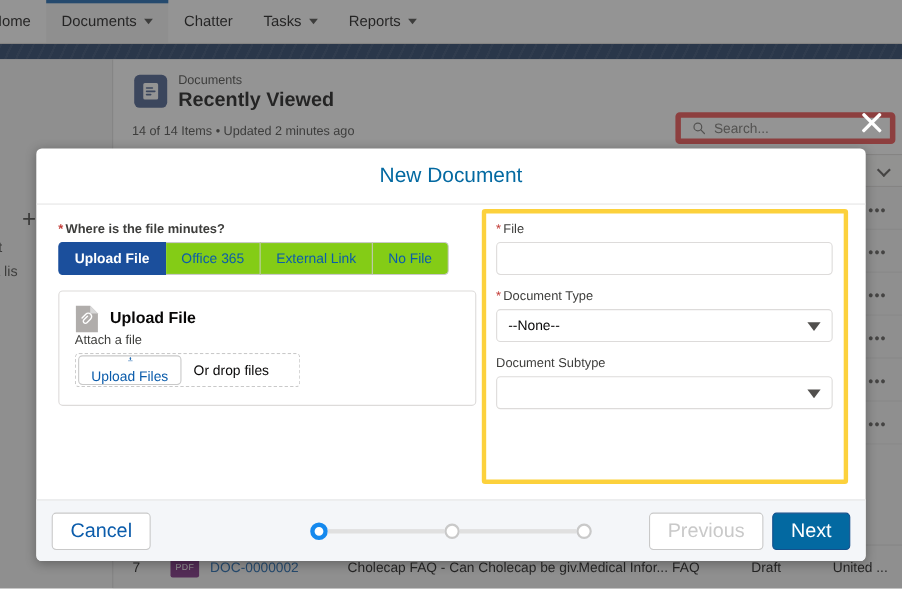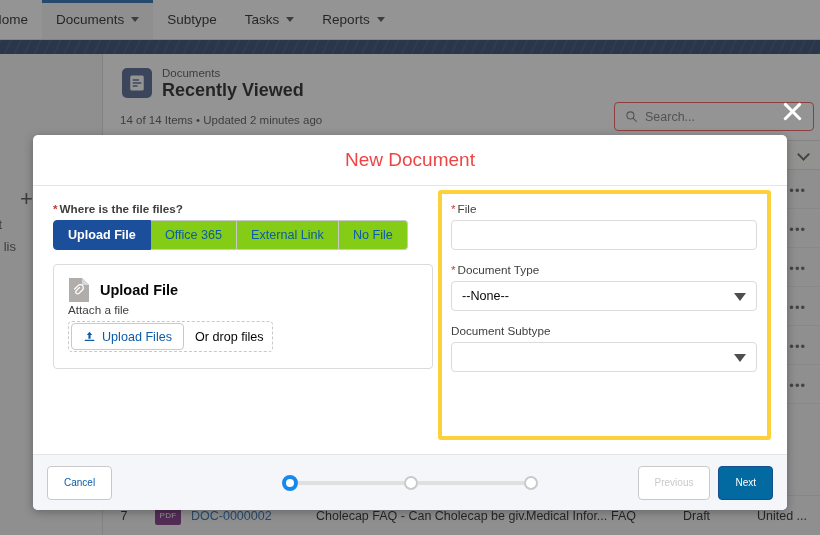--- a/index.html
+++ b/index.html
@@ -54,21 +54,21 @@
     position: absolute; left: 19px; top: 14px; width: 30px; height: 30px;
     background: #3b5285; border-radius: 5px; display: flex; align-items: center; justify-content: center;
   }
   .lh-icon svg { width: 18px; height: 18px; }
   .lh-eyebrow { position: absolute; left: 59px; top: 13px; font-size: 11.5px; color: #3e3e3c; }
   .lh-title { position: absolute; left: 59px; top: 26px; font-size: 18px; font-weight: bold; color: #080707; }
   .lh-meta { position: absolute; left: 17px; top: 60px; font-size: 11.5px; color: #3e3e3c; }
 
   .search-box {
     position: absolute; right: 6px; top: 48px; width: 200px; height: 29px;
-    border: 1px solid #ef4444; border-radius: 4px; background: #fff;
+    border: 5px solid #ef4444; border-radius: 4px; background: #fff;
     display: flex; align-items: center; gap: 7px; padding: 0 10px;
   }
   .search-box .s-ico { width: 13px; height: 13px; flex: 0 0 auto; }
   .search-box .s-ph { font-size: 12.5px; color: #706e6b; }
 
   .table-head { position: absolute; left: 103px; right: 0; top: 86px; height: 30px;
                 background: #fafaf9; border-top: 1px solid #dddbda; border-bottom: 1px solid #dddbda; }
   .th-chev { position: absolute; right: 12px; top: 9px; }
   .th-chev i { display:block; width: 9px; height: 9px; border-right: 2px solid #514f4d;
                border-bottom: 2px solid #514f4d; transform: rotate(45deg); }
@@ -99,21 +99,21 @@
 
   
   .modal {
     position: absolute; left: 33px; top: 135px; width: 754px; height: 375px;
     background: #fff; border-radius: 5px; z-index: 30;
     box-shadow: 0 2px 10px rgba(0,0,0,.3);
     display: flex; flex-direction: column; overflow: hidden;
   }
   .modal-head { height: 51px; display: flex; align-items: center; justify-content: center;
                 border-bottom: 1px solid #e5e5e5; }
-  .modal-title { font-size: 19px; color: #ef4444; font-weight: 400; }
+  .modal-title { font-size: 19px; color: #0369a1; font-weight: 400; }
   .modal-body { flex: 1; display: flex; padding: 16px 20px 0 20px; gap: 0; }
   .col-left { width: 380px; padding-right: 0; }
   .col-right { flex: 1; position: relative; }
 
   .req-star { color: #c23934; margin-right: 2px; }
   .field-label { font-size: 11.7px; color: #3e3e3c; margin-bottom: 5px; display: block; }
   .field-label.bold { font-weight: bold; }
 
   .btn-group { display: flex; margin-top: 2px; }
   .bg-btn {
@@ -134,20 +134,21 @@
   .uc-title { font-size: 14.5px; font-weight: bold; color: #080707; }
   .uc-sub { font-size: 11.7px; color: #3e3e3c; }
   .dropzone {
     margin-top: 5px; border: 1px dashed #c9c9c9; border-radius: 4px; height: 31px;
     display: inline-flex; align-items: center; width: 205px;
   }
   .upload-btn {
     height: 27px; margin-left: 2px; border: 1px solid #c9c9c9; border-radius: 4px; background: #fff;
     display: flex; align-items: center; gap: 6px; padding: 0 11px; color: #0b5cab; font-size: 12.6px;
     cursor: pointer;
+    flex-direction: column;
   }
   .drop-text { font-size: 12.6px; color: #080707; margin-left: 11px; }
 
   
   .highlight-box {
     position: absolute; left: 5px; top: -12px; right: -4px; height: 250px;
     border: 4px solid #fcd13c; border-radius: 3px; pointer-events: none;
   }
   .fields { position: absolute; left: 18px; right: 10px; top: 0px; }
   .field { margin-bottom: 13px; }
@@ -166,21 +167,21 @@
     width: 12px; height: 12px; border-radius: 50%; background: #706e6b; color: #fff;
     font-size: 9px; font-weight: bold; margin-left: 4px; vertical-align: -1px;
     font-family: "Liberation Serif", serif;
   }
 
   .modal-foot {
     height: 56px; background: #f4f6f9; border-top: 1px solid #e5e5e5;
     display: flex; align-items: center; padding: 0 14px; position: relative;
   }
   .foot-btn {
-    height: 31px; padding: 16px 16px; border-radius: 4px; font-size: 10px; cursor: pointer;
+    height: 31px; padding: 16px 16px; border-radius: 4px; font-size: 18px; cursor: pointer;
     display: flex; align-items: center; justify-content: center; background: #fff;
     border: 1px solid #c9c9c9; color: #0b5cab;
   }
   .foot-btn.primary { background: #0369a1; border-color: #14508c; color: #fff; }
   .foot-btn.disabled { color: #c9c9c9; background: #fff; cursor: default; }
   .foot-right { margin-left: auto; display: flex; gap: 8px; }
 
   .progress { position: absolute; left: 50%; transform: translateX(-50%);
               display: flex; align-items: center; }
   .pg-dot { width: 14px; height: 14px; border-radius: 50%; background: #fff;
@@ -197,21 +198,21 @@
 
     <div class="nav-bar">
       <div class="nav-item first">
         <span>Home</span>
       </div>
       <div class="nav-item active">
         <span>Documents</span>
         <span class="chev"></span>
       </div>
       <div class="nav-item">
-        <span>Subtype</span>
+        <span>Chatter</span>
       </div>
       <div class="nav-item">
         <span>Tasks</span>
         <span class="chev"></span>
       </div>
       <div class="nav-item">
         <span>Reports</span>
         <span class="chev"></span>
       </div>
     </div>
@@ -297,21 +298,21 @@
   <div class="modal">
 
     <div class="modal-head">
       <div class="modal-title">New Document</div>
     </div>
 
     <div class="modal-body">
 
       <div class="col-left">
         <label class="field-label bold">
-          <span class="req-star">*</span><span>Where is the file files?</span>
+          <span class="req-star">*</span><span>Where is the file minutes?</span>
         </label>
 
         <div class="btn-group">
           <div class="bg-btn sel">Upload File</div>
           <div class="bg-btn">Office 365</div>
           <div class="bg-btn">External Link</div>
           <div class="bg-btn">No File</div>
         </div>
 
         <div class="upload-card">

